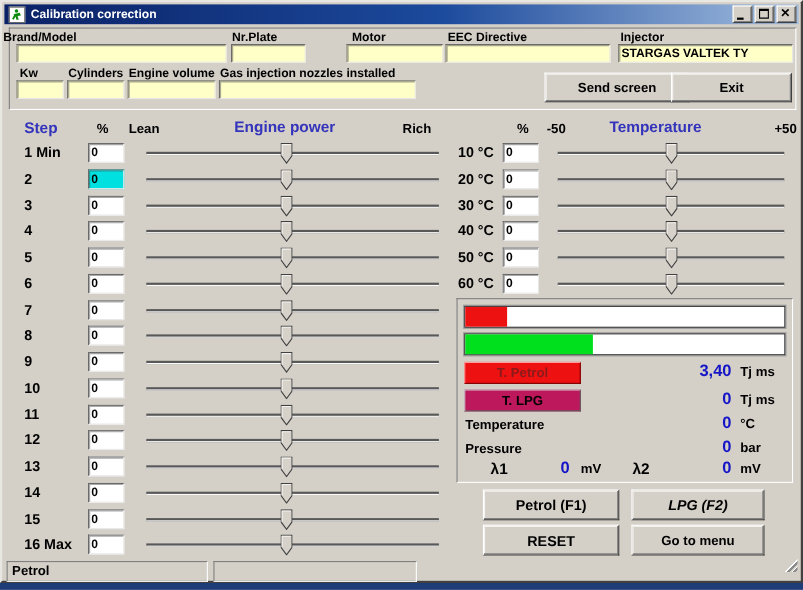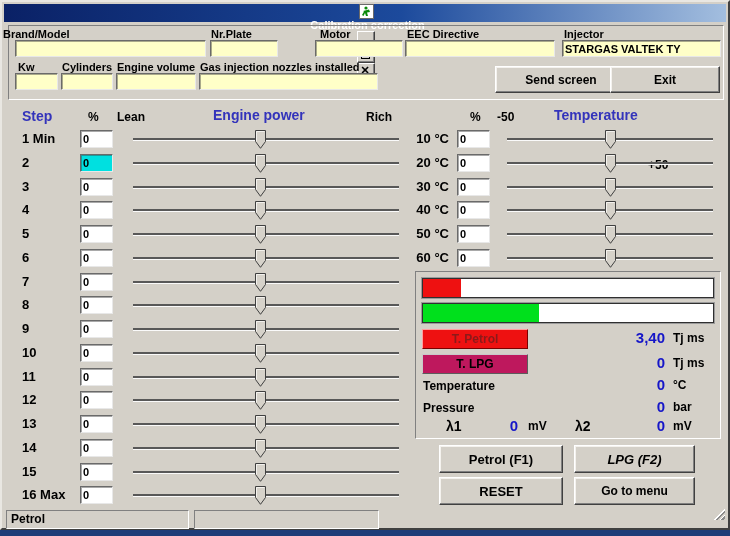--- a/index.html
+++ b/index.html
@@ -10,21 +10,21 @@
   }
   .window{
     position:absolute;left:0;top:0;width:726px;height:526px;
     background:#d4d0c8;
     border:2px solid;border-color:#e9e7e2 #404040 #404040 #e9e7e2;
   }
   
   .titlebar{
     position:absolute;left:2px;top:2px;width:718px;height:18px;
     background:linear-gradient(to right,#0a2166,#1c4a9c 55%,#a3bedf);
-    display:flex;align-items:center;padding:0 2px;flex-direction:column;
+    display:flex;align-items:center;padding:0 2px;
   }
   .app-icon{width:13px;height:13px;background:#fff;border:1px solid #6a6a6a;margin-left:2px;position:relative;flex:0 0 auto;}
   .app-icon svg{position:absolute;left:0;top:0;}
   .title-text{color:#fff;font-size:11px;font-weight:bold;margin-left:5px;flex:1;white-space:nowrap;}
   .winbtn{
     width:16px;height:14px;background:#d4d0c8;margin-left:2px;
     border:1px solid;border-color:#fff #404040 #404040 #fff;
     box-shadow:inset -1px -1px 0 #808080;
     position:relative;flex:0 0 auto;cursor:default;
   }
@@ -153,21 +153,21 @@
 
   <span class="hdr-blue" style="left:20px;top:106px;">Step</span>
   <span class="hdr-blk" style="left:86px;top:108px;">%</span>
   <span class="hdr-blk" style="left:115px;top:108px;">Lean</span>
   <span class="hdr-blue" style="left:211px;top:105px;">Engine power</span>
   <span class="hdr-blk" style="left:364px;top:108px;">Rich</span>
 
   <span class="hdr-blk" style="left:468px;top:108px;">%</span>
   <span class="hdr-blk" style="left:495px;top:108px;">-50</span>
   <span class="hdr-blue" style="left:552px;top:105px;">Temperature</span>
-  <span class="hdr-blk" style="left:646px;top:108px;margin-top:48px;">+50</span>
+  <span class="hdr-blk" style="left:702px;top:108px;">+50</span>
 
   <div>
       <div class="grid-row" style="top: 128px;">
         <span class="rowlabel" style="left: 20px; top: 1px;">1 Min</span>
         <input class="cell-input" value="0" style="left: 78px; top: 0px;">
         <div class="slider" style="left: 131px; width: 266px;">
           <div class="strack"></div>
           <svg class="sthumb" width="11" height="19" viewBox="0 0 11 19" style="left: 122px;">
             <path d="M0.5 0.5 H10.5 V11.5 L5.5 18.3 L0.5 11.5 Z" fill="#d6d2ca" stroke="#404040"></path>
             <path d="M1.5 11.3 V1.5 H9.5" fill="none" stroke="#f4f2ee"></path>

